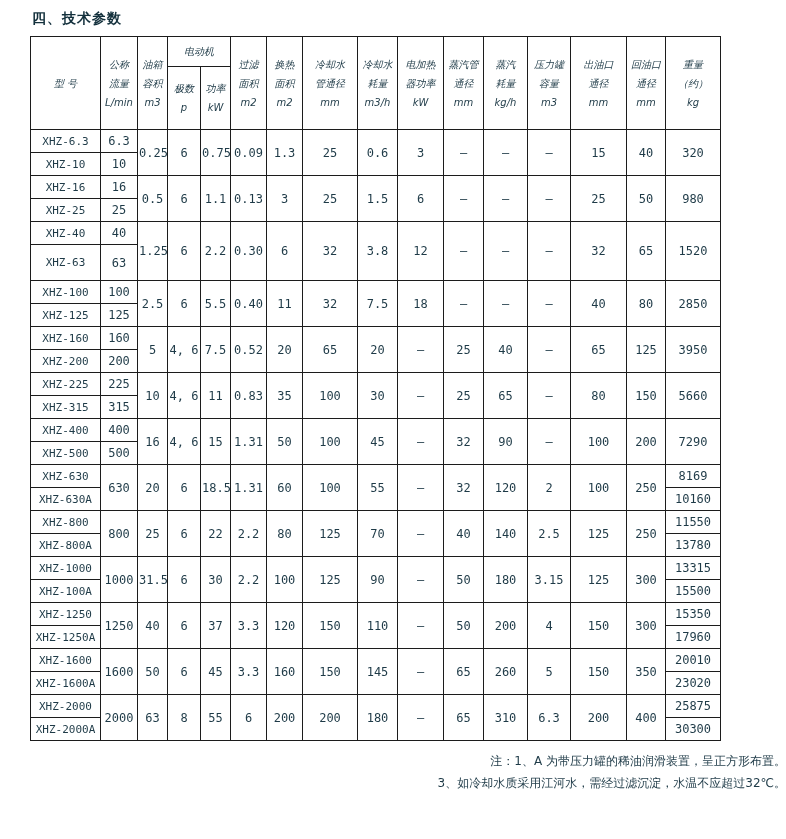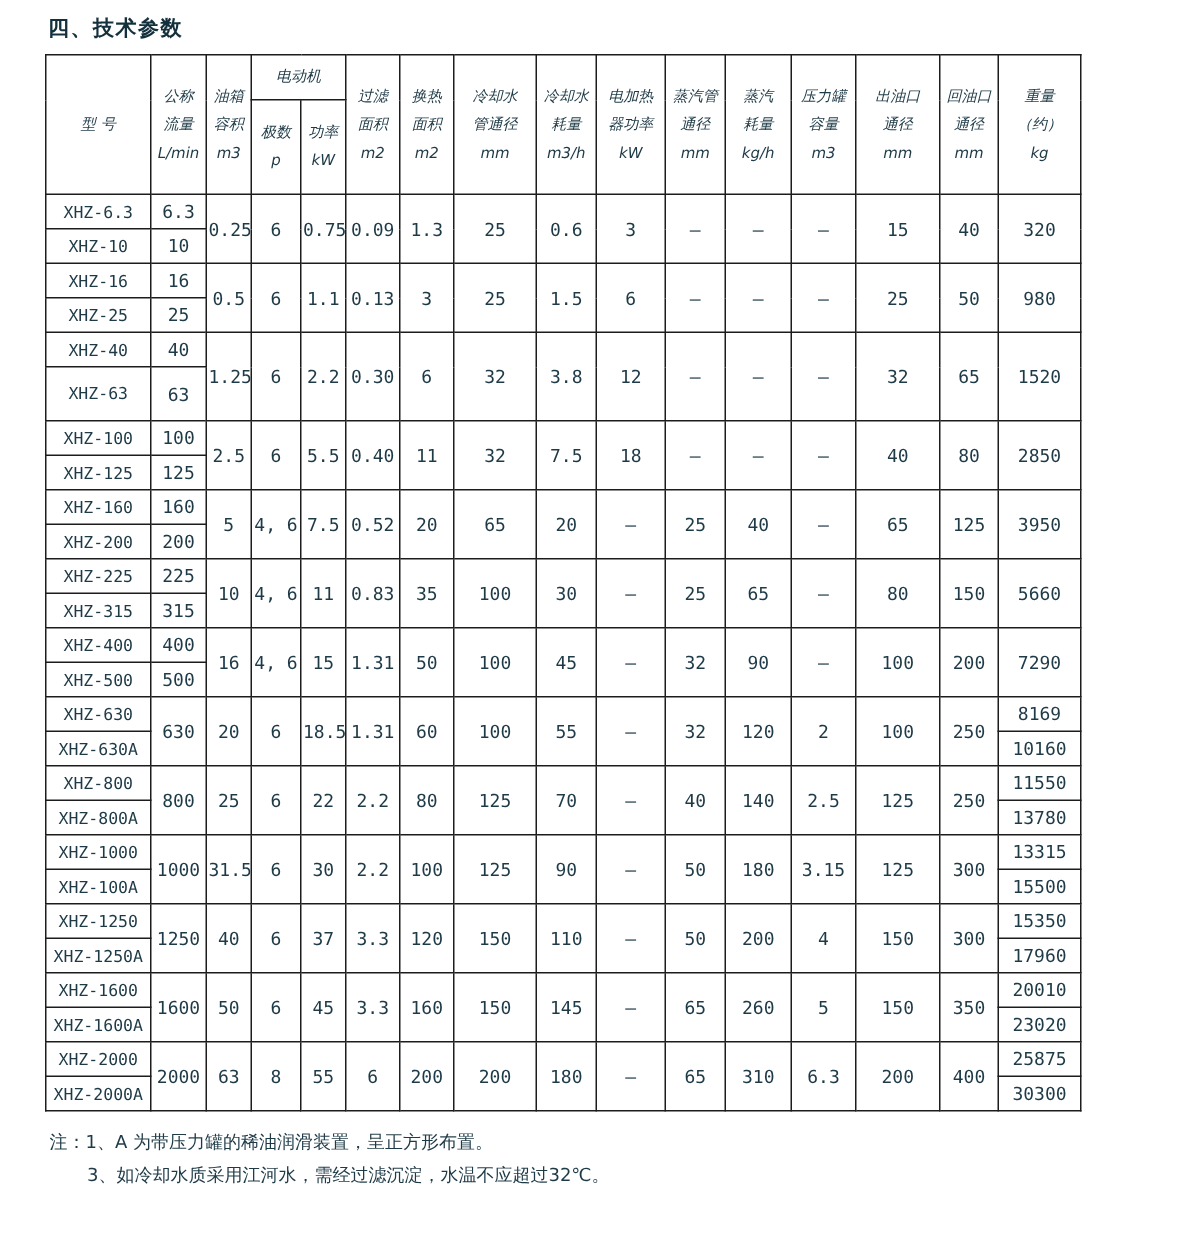--- a/index.html
+++ b/index.html
@@ -46,20 +46,21 @@
   tbody tr.tall { height: 36px; }
   tbody td {
     font-family: "DejaVu Sans Mono", monospace;
     font-size: 12px;
   }
   td.model-cell { font-size: 11px; }
   .notes {
     margin: 9px 0 0 3px;
     font-size: 12px;
     line-height: 22px;
+    text-align: right;
   }
   .note-line { white-space: nowrap; }
   .note-line.indented { padding-left: 25px; }
 </style>
 </head>
 <body>
 
 <div class="page">
   <div class="page-title">四、技术参数</div>
 

